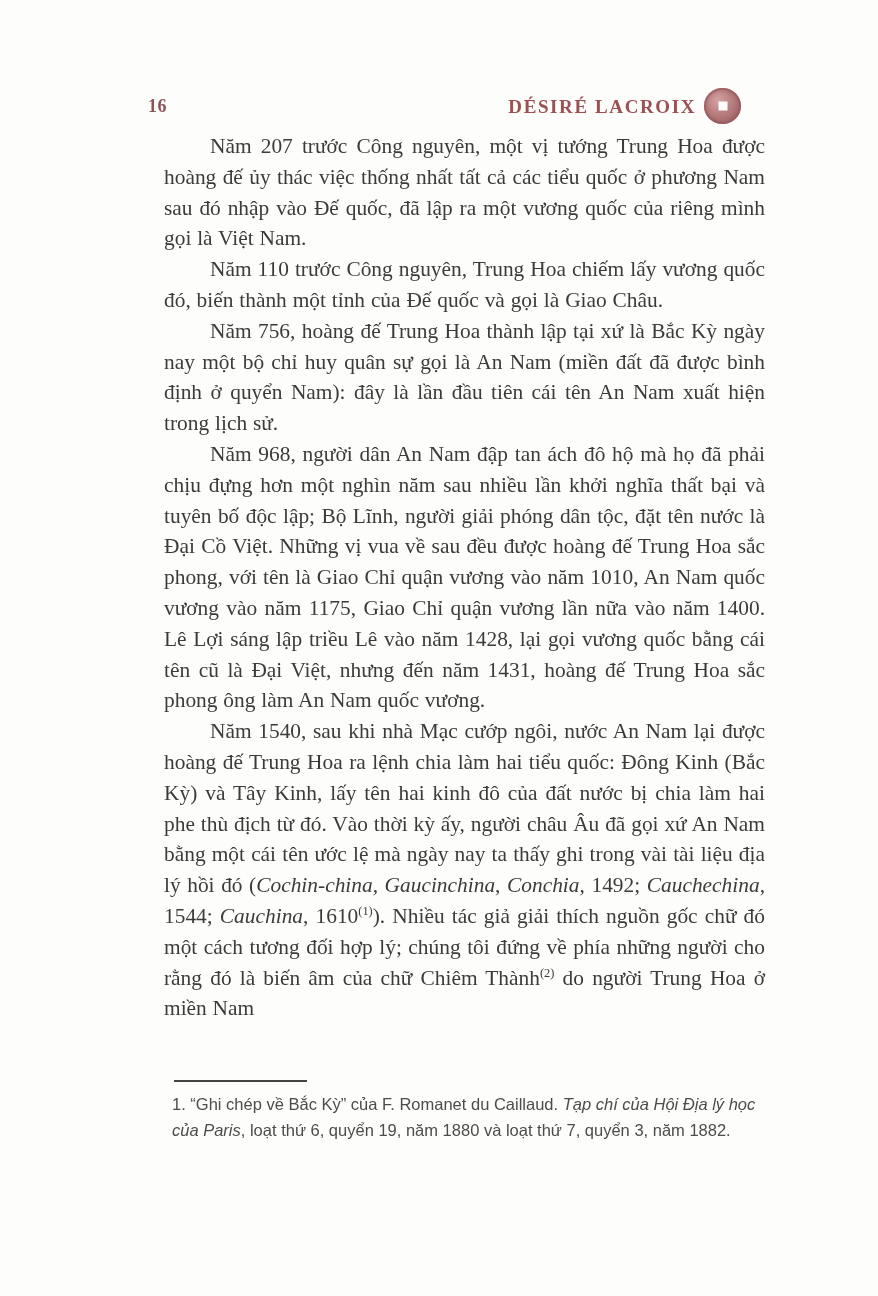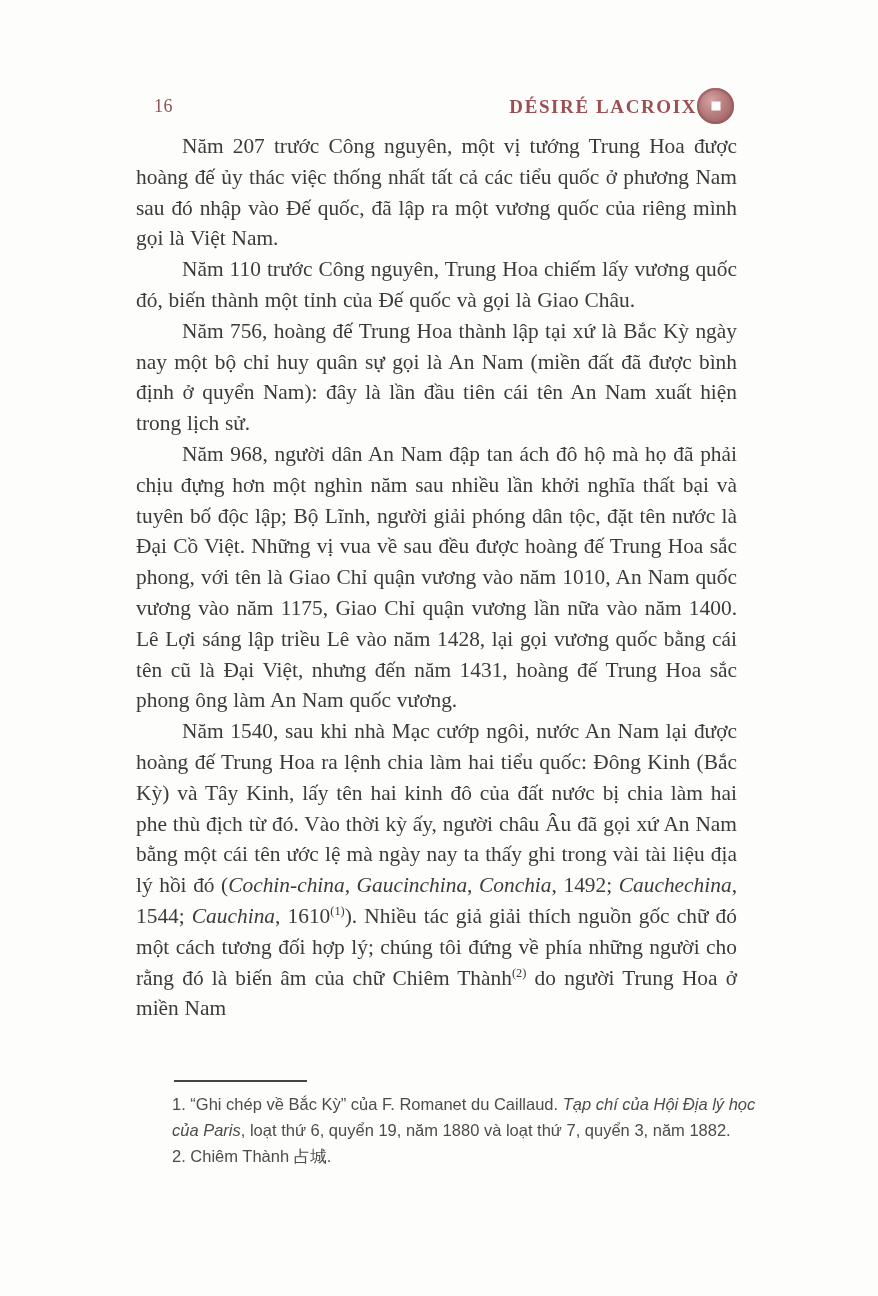--- a/index.html
+++ b/index.html
@@ -16,34 +16,34 @@
   
   .header {
     position: absolute;
     top: 88px;
     left: 148px;
     width: 602px;
     height: 40px;
   }
   .page-number {
     position: absolute;
-    left: 6px;
+    left: 0;
     top: 8px;
     font-size: 18px;
-    font-weight: normal;
+    font-weight: bold;
     color: #8d5357;
     letter-spacing: 0.5px;
   }
   .running-head {
     position: absolute;
-    right: 16px;
+    right: 9px;
     top: 0;
     display: flex;
     align-items: center;
-    gap: 0;
+    gap: 8px;
   }
   .running-title {
     font-size: 19px;
     font-weight: bold;
     color: #9c5054;
     letter-spacing: 1.6px;
     white-space: nowrap;
     transform: translateY(1px);
   }
   .coin {
@@ -64,21 +64,21 @@
     width: 9px;
     height: 9px;
     transform: translate(-50%, -50%);
     background: #fdfdfb;
   }
 
   
   .body-text {
     position: absolute;
     top: 131px;
-    left: 136px;
+    left: 164px;
     width: 601px;
     font-size: 21.4px;
     line-height: 30.8px;
     color: #3c3b39;
     text-align: justify;
   }
   .para {
     margin: 0;
     text-indent: 46px;
     word-spacing: 0.5px;
@@ -129,17 +129,16 @@
       <p class="para"><span>Năm 110 trước Công nguyên, Trung Hoa chiếm lấy vương quốc đó, biến thành một tỉnh của Đế quốc và gọi là Giao Châu.</span></p>
       <p class="para"><span>Năm 756, hoàng đế Trung Hoa thành lập tại xứ là Bắc Kỳ ngày nay một bộ chỉ huy quân sự gọi là An Nam (miền đất đã được bình định ở quyển Nam): đây là lần đầu tiên cái tên An Nam xuất hiện trong lịch sử.</span></p>
       <p class="para"><span>Năm 968, người dân An Nam đập tan ách đô hộ mà họ đã phải chịu đựng hơn một nghìn năm sau nhiều lần khởi nghĩa thất bại và tuyên bố độc lập; Bộ Lĩnh, người giải phóng dân tộc, đặt tên nước là Đại Cồ Việt. Những vị vua về sau đều được hoàng đế Trung Hoa sắc phong, với tên là Giao Chỉ quận vương vào năm 1010, An Nam quốc vương vào năm 1175, Giao Chỉ quận vương lần nữa vào năm 1400. Lê Lợi sáng lập triều Lê vào năm 1428, lại gọi vương quốc bằng cái tên cũ là Đại Việt, nhưng đến năm 1431, hoàng đế Trung Hoa sắc phong ông làm An Nam quốc vương.</span></p>
       <p class="para"><span>Năm 1540, sau khi nhà Mạc cướp ngôi, nước An Nam lại được hoàng đế Trung Hoa ra lệnh chia làm hai tiểu quốc: Đông Kinh (Bắc Kỳ) và Tây Kinh, lấy tên hai kinh đô của đất nước bị chia làm hai phe thù địch từ đó. Vào thời kỳ ấy, người châu Âu đã gọi xứ An Nam bằng một cái tên ước lệ mà ngày nay ta thấy ghi trong vài tài liệu địa lý hồi đó (</span><span class="it">Cochin-china, Gaucinchina</span><span>, </span><span class="it">Conchia</span><span>, 1492; </span><span class="it">Cauchechina</span><span>, 1544; </span><span class="it">Cauchina</span><span>, 1610</span><sup class="fnmark">(1)</sup><span>). Nhiều tác giả giải thích nguồn gốc chữ đó một cách tương đối hợp lý; chúng tôi đứng về phía những người cho rằng đó là biến âm của chữ Chiêm Thành</span><sup class="fnmark">(2)</sup><span> do người Trung Hoa ở miền Nam</span></p>
     </div>
 
   <div class="footnotes">
     <div class="fn-rule"></div>
     <div id="footnote-list">
         <p class="footnote"><span>1. “Ghi chép về Bắc Kỳ” của F. Romanet du Caillaud. </span><span class="it">Tạp chí của Hội Địa lý học của Paris</span><span>, loạt thứ 6, quyển 19, năm 1880 và loạt thứ 7, quyển 3, năm 1882.</span></p>
-        <p class="footnote"><span>2. Chiêm Thành 占城.</span></p>
       </div>
   </div>
 
 </div>
 
 </body></html>

